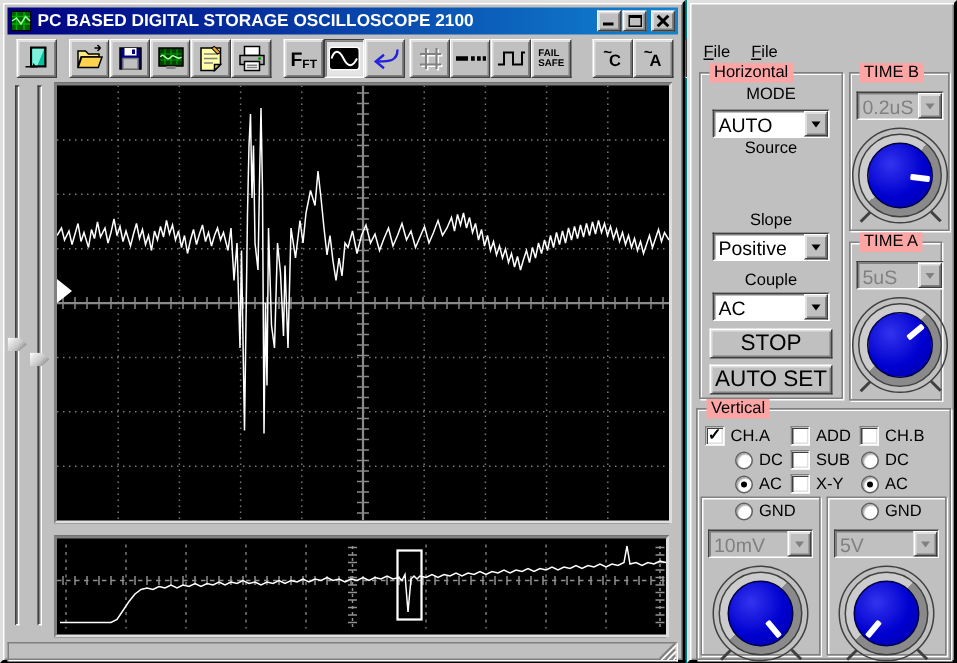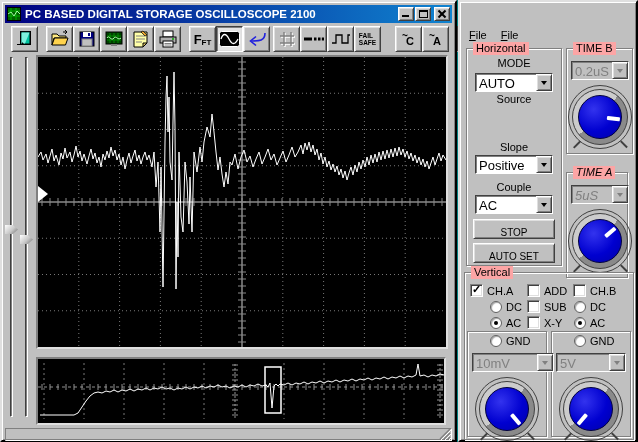--- a/index.html
+++ b/index.html
@@ -120,21 +120,21 @@
     position:absolute;
     border:1px solid #808080;
     box-shadow: inset 1px 1px 0 #ffffff, 1px 1px 0 #ffffff;
   }
   .group-label {
     position:absolute; top:-7px; left:6px;
     background:#fca5a5; padding:0 3px; line-height:13px; font-size:11px;
   }
   #grp-horizontal { left:6px;   top:46px;  width:96px;  height:218px; }
   #grp-timeb      { left:106px; top:46px;  width:67px;  height:106px; }
-  #grp-timea      { left:106px; top:170px; width:62px;  height:106px;font-style:italic; }
+  #grp-timea      { left:106px; top:159px; width:62px;  height:106px; }
   #grp-vertical   { left:4px;   top:270px; width:170px; height:168px; }
   .centered-label { position:absolute; width:100%; text-align:center; }
   
   .combo {
     position:absolute; height:19px; display:flex;
     border:1px solid; border-color:#404040 #ffffff #ffffff #404040;
     box-shadow: inset 1px 1px 0 #808080;
     background:#ffffff;
   }
   .combo-text { flex:1; padding:2px 0 0 3px; font-size:13px; overflow:hidden; white-space:nowrap; }
@@ -146,22 +146,22 @@
   }
   .combo-arrow::after {
     content:""; border-left:3px solid transparent; border-right:3px solid transparent;
     border-top:4px solid #000;
   }
   .combo.disabled { background:#c0c0c0; }
   .combo.disabled .combo-text { color:#808080; }
   .combo.disabled .combo-arrow::after { border-top-color:#808080; }
   
   .push-btn {
-    position:absolute; display:flex; align-items:flex-end; justify-content:center;
-    font-size:10px; color:#000;
+    position:absolute; display:flex; align-items:flex-start; justify-content:center;
+    font-size:15px; color:#000;
   }
   
   .checkbox {
     position:absolute; width:13px; height:13px; background:#fff;
     border:1px solid; border-color:#808080 #ffffff #ffffff #808080;
     box-shadow: inset 1px 1px 0 #404040, inset -1px -1px 0 #dfdfdf;
     display:flex; align-items:center; justify-content:center;
   }
   .checkbox .mark { display:none; font-size:11px; font-weight:bold; margin-top:-2px; }
   .checkbox.on .mark { display:block; }
@@ -685,21 +685,21 @@
     <span class="ctl-label" style="left:125px; top:44px">AC</span>
 
     <div class="sub-panel" id="sub-panel-a"></div>
     <div class="sub-panel" id="sub-panel-b"></div>
 
     <span class="radio" style="left:25px; top:62px"></span>
     <span class="ctl-label" style="left:41px; top:62px">GND</span>
     <span class="radio" style="left:109px; top:62px"></span>
     <span class="ctl-label" style="left:125px; top:62px">GND</span>
 
-    <div class="combo disabled" style="left:7px; top:80px; width:82px">
+    <div class="combo disabled" style="left:7px; top:80px; width:70px">
       <span class="combo-text">10mV</span>
       <span class="combo-arrow"></span>
     </div>
     <div class="combo disabled" style="left:91px; top:80px; width:70px">
       <span class="combo-text">5V</span>
       <span class="combo-arrow"></span>
     </div>
 
     <div class="knob" style="left:14px; top:108px">
       <div class="knob-ring"></div>

